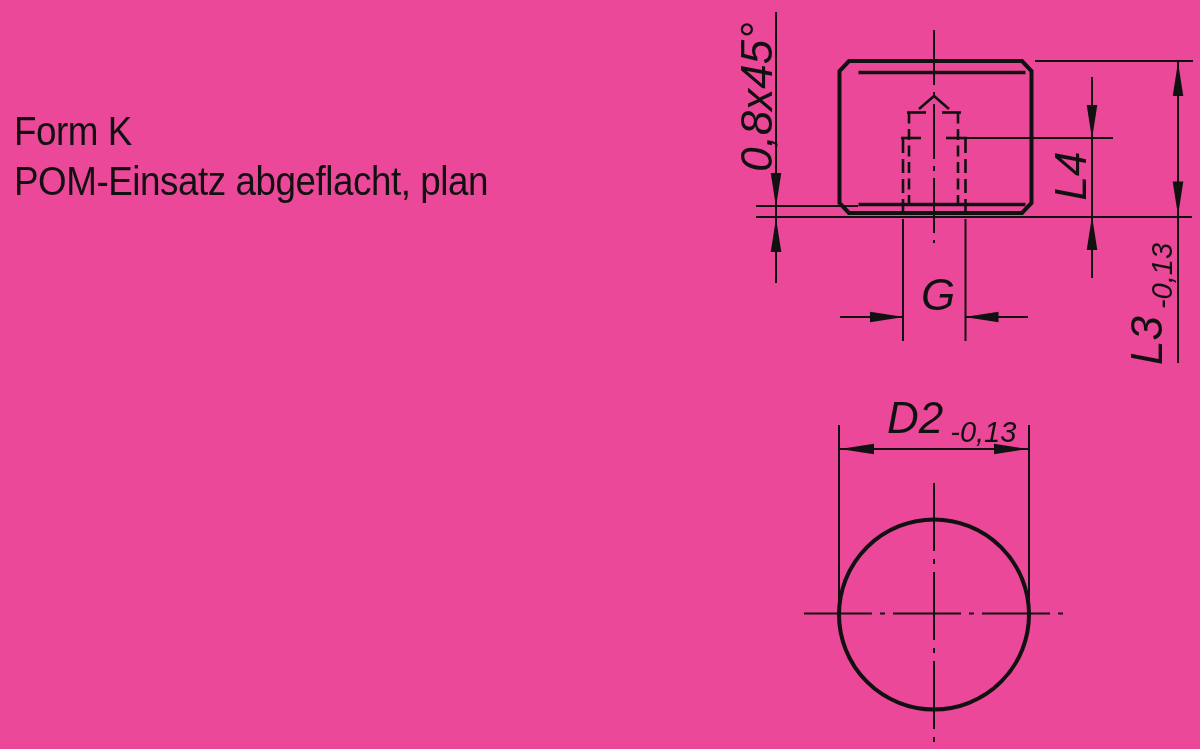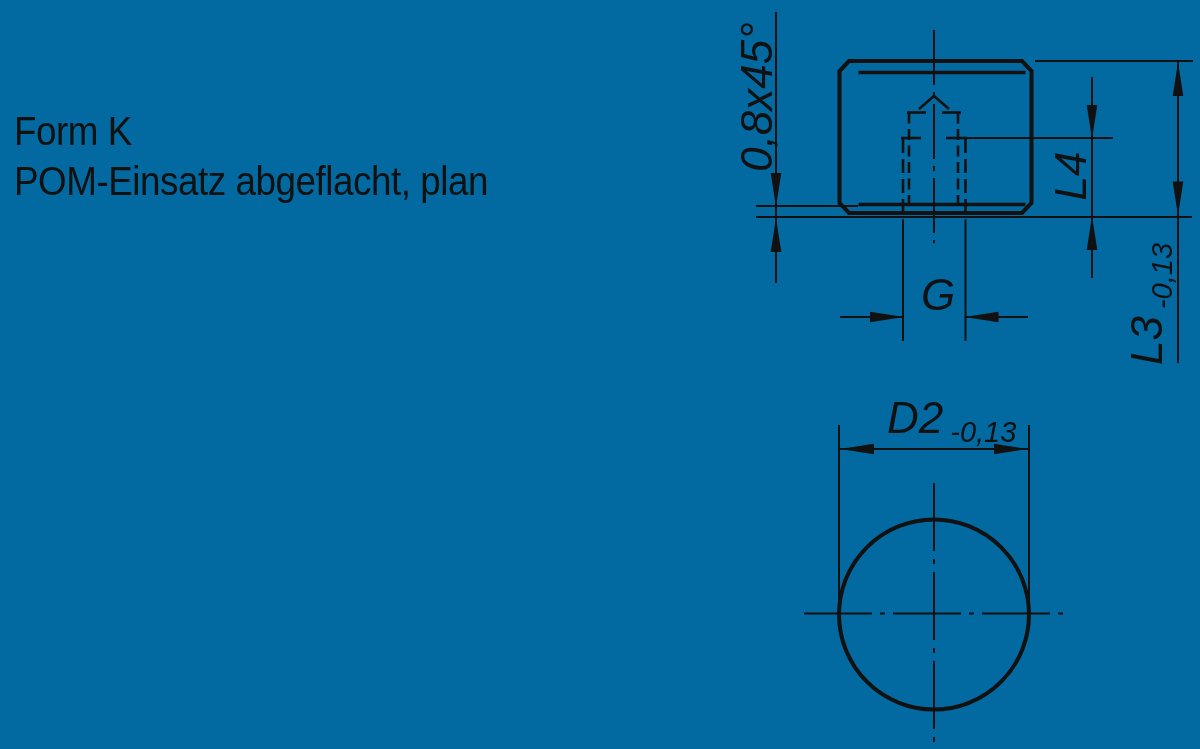--- a/index.html
+++ b/index.html
@@ -1,16 +1,16 @@
 <!DOCTYPE html>
 <html><head>
 <meta charset="utf-8">
 <style>
   html,body{margin:0;padding:0;background:#ffffff;}
-  .stage{position:relative;width:1200px;height:749px;background:#0369a1;overflow:hidden;
+  .stage{position:relative;width:1200px;height:749px;background:#ec4899;overflow:hidden;
          font-family:"Liberation Sans",sans-serif;}
   .title{position:absolute;left:14px;top:106px;font-size:40px;line-height:50px;
          color:#111;letter-spacing:-0.5px;transform:scaleX(0.92);transform-origin:left top;
          white-space:nowrap;}
   svg{position:absolute;left:0;top:0;}
   .thick{stroke:#111;stroke-width:4;fill:none;}
   .med{stroke:#111;stroke-width:3.4;fill:none;}
   .thin{stroke:#111;stroke-width:2;fill:none;}
   .hid{stroke:#111;stroke-width:2.6;fill:none;}
   .cl{stroke:#111;stroke-width:2;fill:none;}

